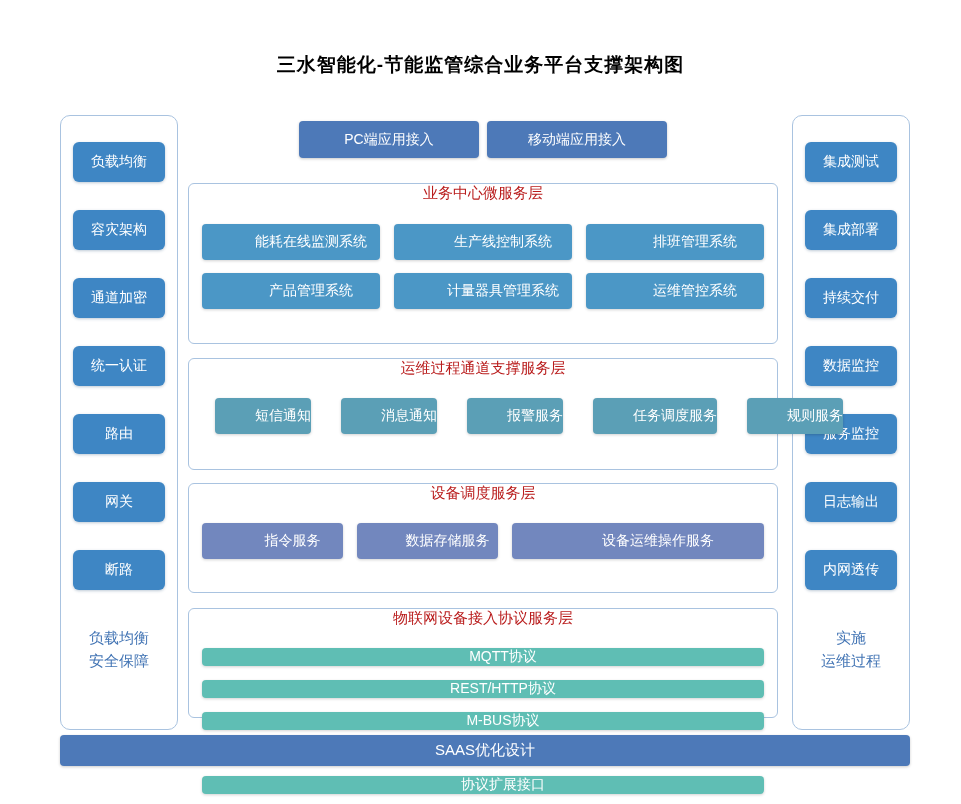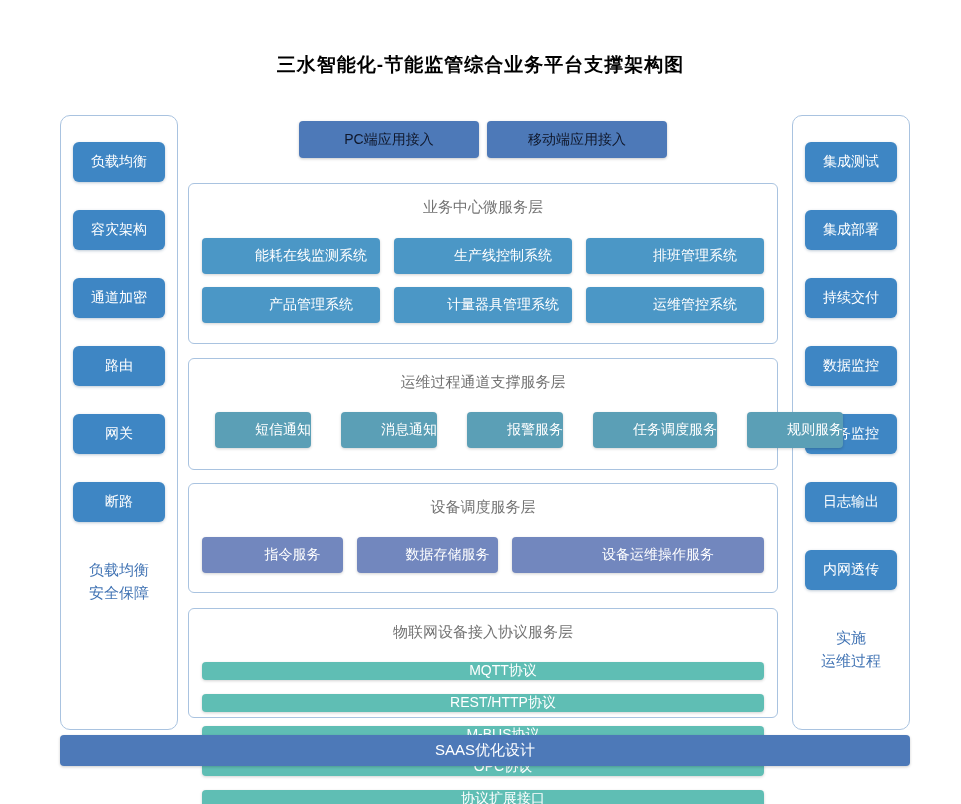--- a/index.html
+++ b/index.html
@@ -26,34 +26,34 @@
   }
   .side-label{
     margin-top:8px;color:#4274b4;font-size:15px;text-align:center;line-height:23px;
   }
   
   .top-row{
     position:absolute;top:121px;left:188px;width:590px;
     display:flex;justify-content:center;gap:8px;
   }
   .top-btn{
-    width:180px;height:37px;background:#4d79b8;border-radius:4px;color:#0f172a;
+    width:180px;height:37px;background:#4d79b8;border-radius:4px;color:#ffffff;
     font-size:14px;display:flex;align-items:center;justify-content:center;
     box-shadow:0 1px 3px rgba(0,0,0,.22);
   }
   
   .section{
     position:absolute;left:188px;width:590px;box-sizing:border-box;
     border:1px solid #a9c3e0;border-radius:6px;background:#ffffff;padding:0 13px;
   }
   .s1{top:183px;height:161px;}
   .s2{top:358px;height:112px;}
   .s3{top:483px;height:110px;}
   .s4{top:608px;height:110px;}
-  .section-header{margin-top:14px;text-align:center;font-size:15px;color:#737373;}
+  .section-header{text-align:center;font-size:15px;color:#b91c1c;}
   .row{display:flex;margin-top:20px;}
   .s1 .row{margin-top:21px;gap:14px;}
   .s1 .row + .row{margin-top:13px;}
   .s2 .row{gap:17px;}
   .s3 .row{gap:14px;}
   .s4 .row{gap:14px;flex-direction:column;}
   .btn{
     flex:1;height:36px;border-radius:4px;color:#ffffff;font-size:14px;
     display:flex;align-items:center;justify-content:center;white-space:nowrap;
     box-shadow:0 1px 3px rgba(0,0,0,.18);
@@ -76,20 +76,21 @@
 <body>
 
 <div class="canvas">
 
   <h1 class="title">三水智能化-节能监管综合业务平台支撑架构图</h1>
 
   <div class="side-panel left">
     <div class="side-btn">负载均衡</div>
     <div class="side-btn">容灾架构</div>
     <div class="side-btn">通道加密</div>
+    <div class="side-btn">统一认证</div>
     <div class="side-btn">路由</div>
     <div class="side-btn">网关</div>
     <div class="side-btn">断路</div>
     <div class="side-label">
       <div>负载均衡</div>
       <div>安全保障</div>
     </div>
   </div>
 
   <div class="side-panel right">

